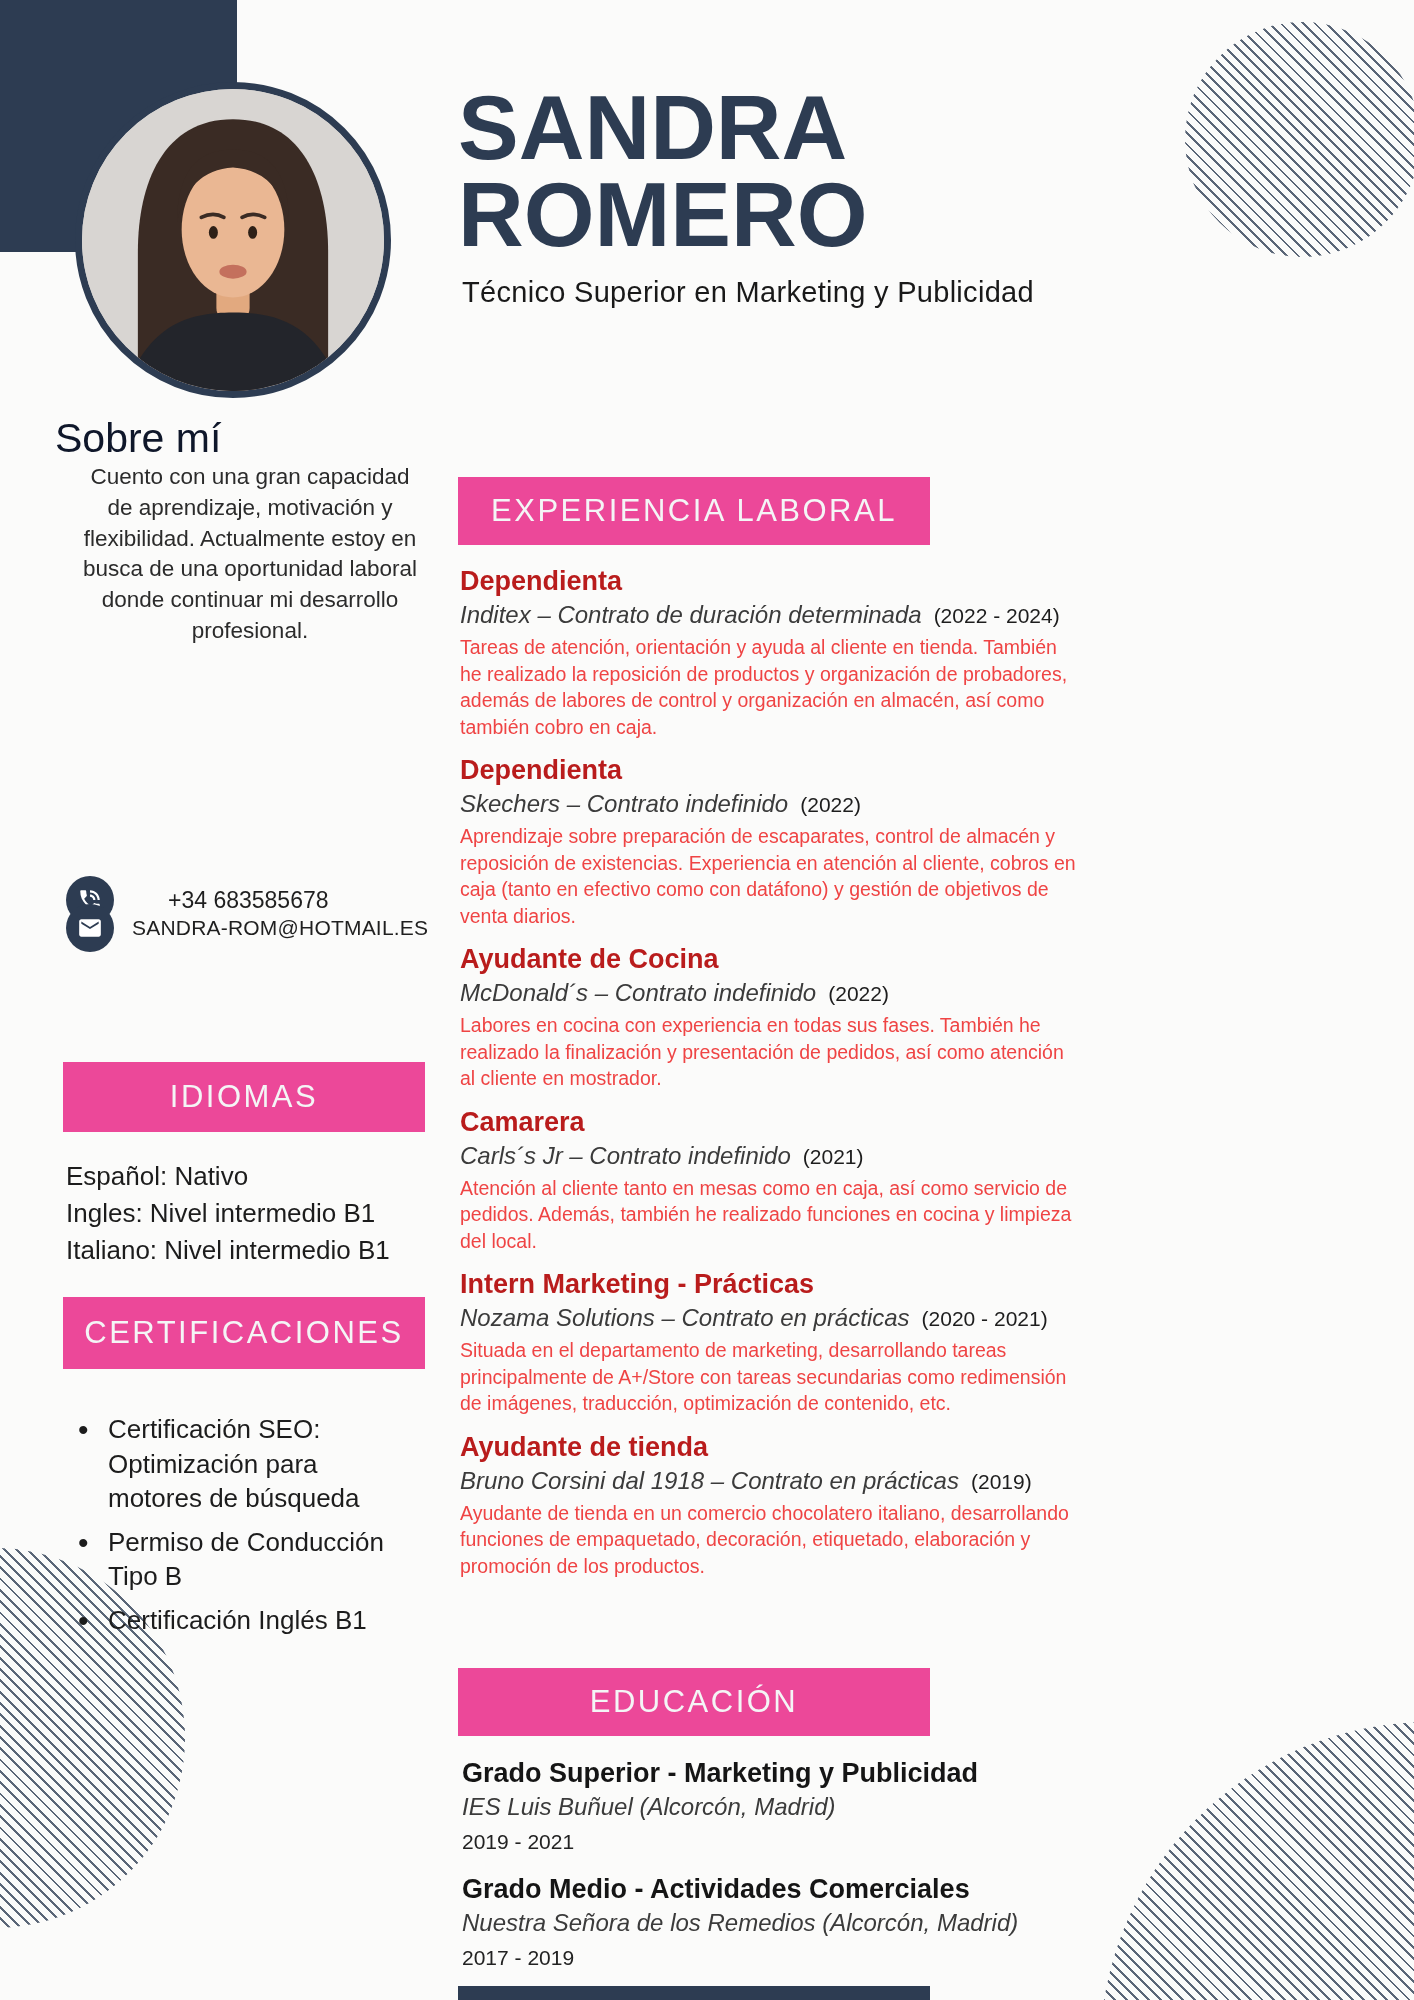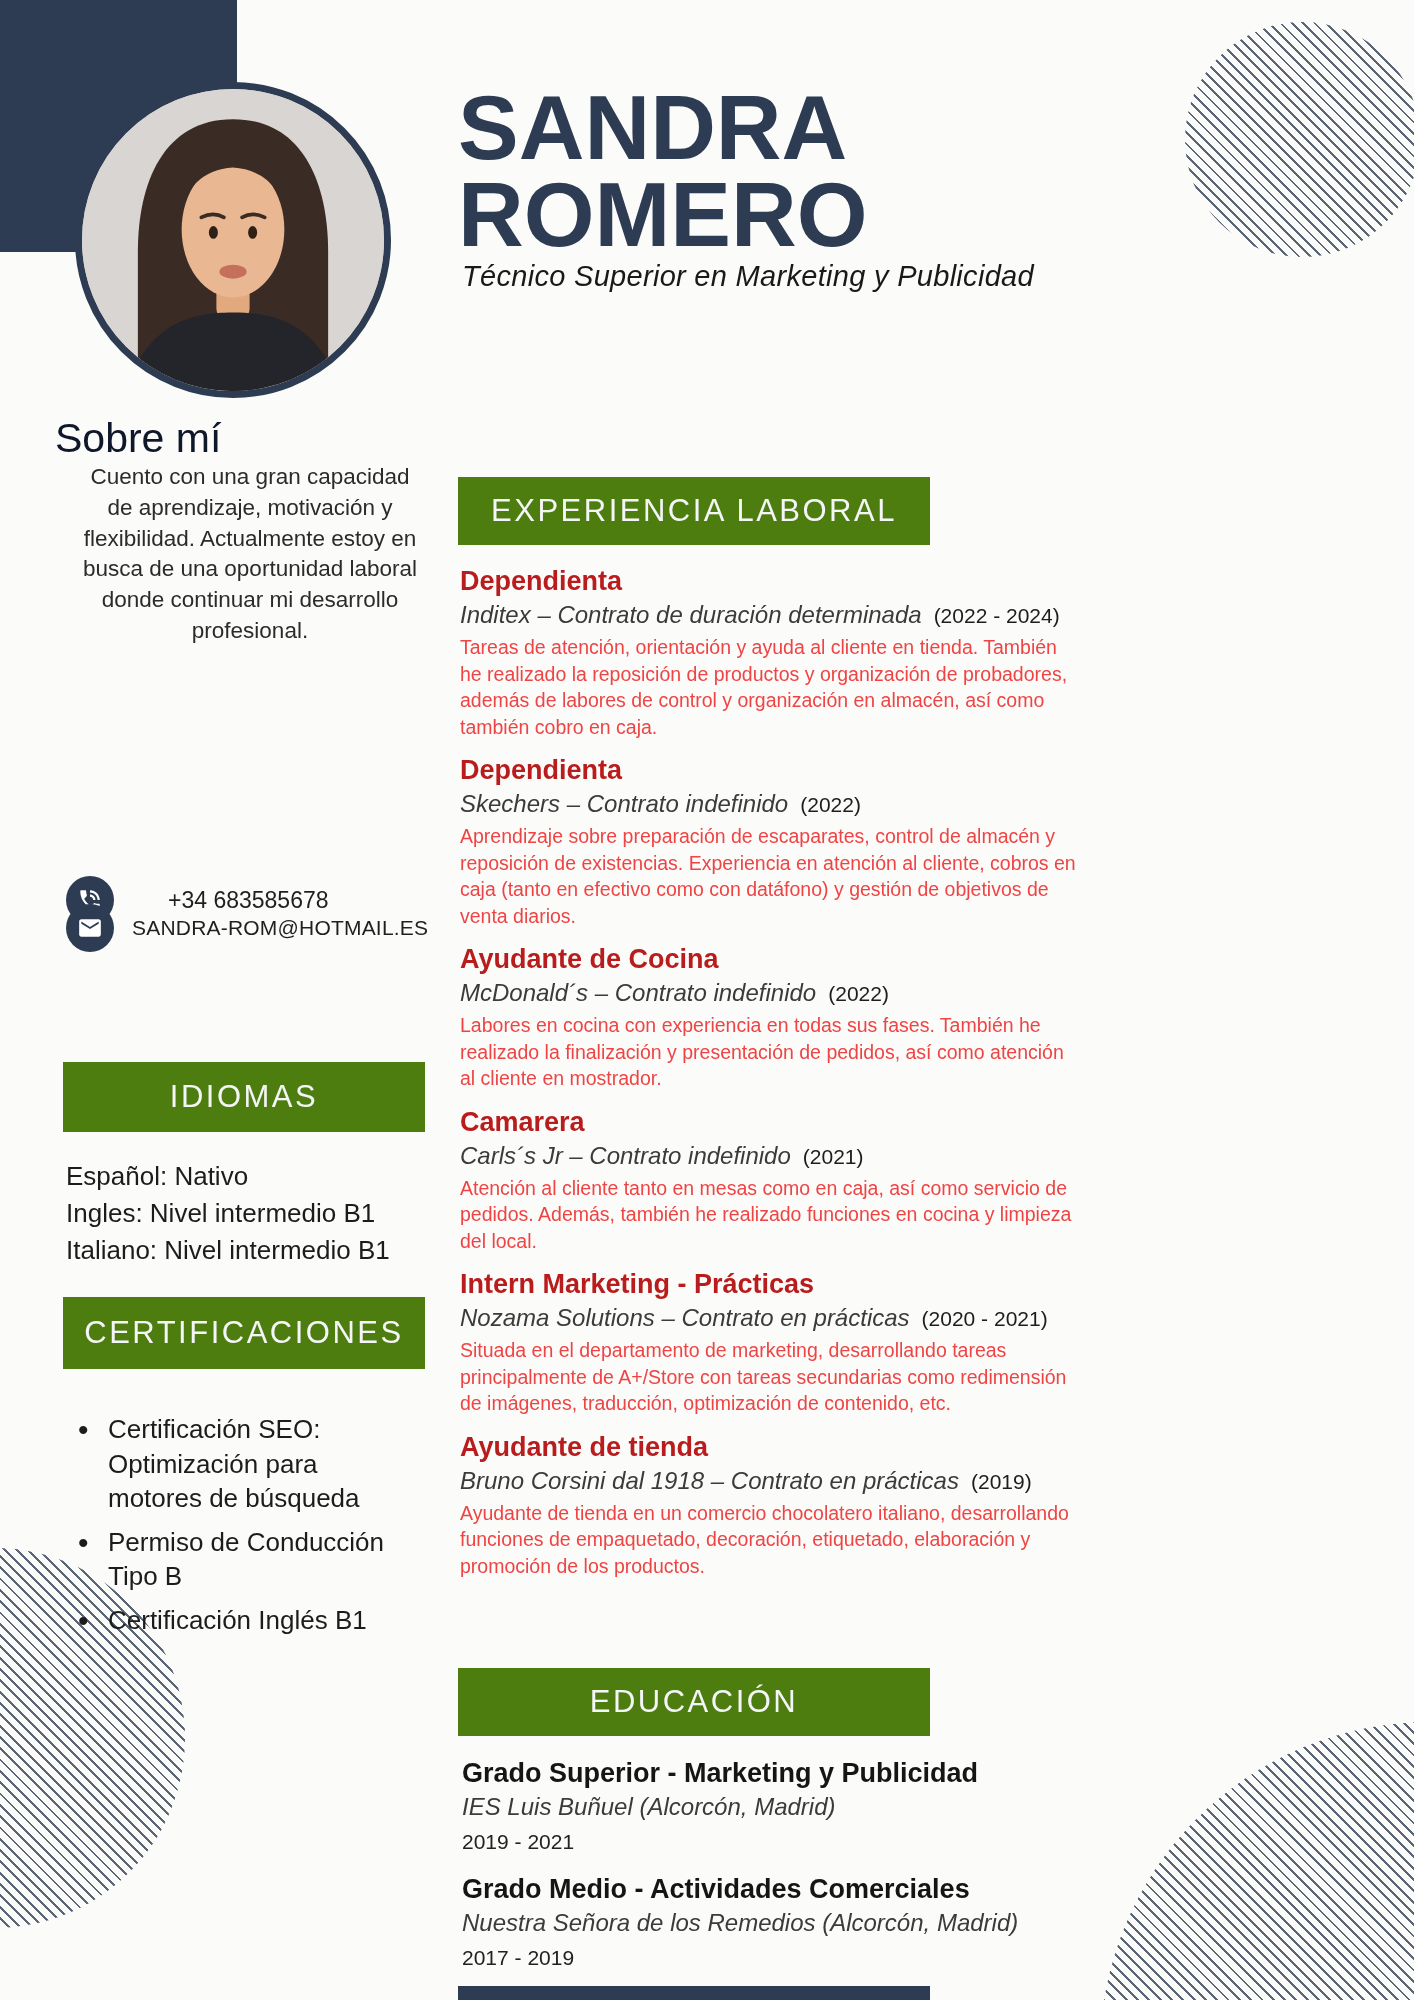--- a/index.html
+++ b/index.html
@@ -15,30 +15,30 @@
     background:repeating-linear-gradient(45deg,rgba(45,60,82,.78) 0px,rgba(45,60,82,.78) 2px,transparent 2px,transparent 8px);}
   .stripe-tr{left:1185px;top:22px;width:235px;height:235px;}
   .stripe-bl{left:-195px;top:1548px;width:380px;height:380px;}
   .stripe-br{left:1100px;top:1722px;width:660px;height:660px;}
   .bottom-bar{position:absolute;left:458px;top:1986px;width:472px;height:30px;background:#2d3c52;}
   
   .photo-wrap{position:absolute;left:75px;top:82px;width:316px;height:316px;
     border-radius:50%;border:7px solid #2d3c52;overflow:hidden;background:#d8d5d2;box-sizing:border-box;}
   .photo-wrap svg{display:block;width:100%;height:100%;}
   
-  .banner{position:absolute;background:#4d7c0f;display:flex;align-items:center;justify-content:center;}
+  .banner{position:absolute;background:#ec4899;display:flex;align-items:center;justify-content:center;}
   .banner span{color:#f4f5f6;font-weight:300;font-size:31px;letter-spacing:2.5px;}
   .banner-exp{left:458px;top:477px;width:472px;height:68px;}
   .banner-edu{left:458px;top:1668px;width:472px;height:68px;}
   .banner-idiomas{left:63px;top:1062px;width:362px;height:70px;}
   .banner-cert{left:63px;top:1297px;width:362px;height:72px;}
   
   .name{position:absolute;left:458px;top:84px;font-size:91px;font-weight:800;
     color:#2d3c52;line-height:.96;letter-spacing:0;}
-  .title-sub{position:absolute;left:462px;top:260px;font-size:29px;color:#191919;letter-spacing:.3px;font-style:italic;}
+  .title-sub{position:absolute;left:462px;top:276px;font-size:29px;color:#191919;letter-spacing:.3px;}
   
   .about-heading{position:absolute;left:55px;top:415px;width:390px;text-align:left;
     font-size:41px;font-weight:500;color:#0f172a;}
   .about-text{position:absolute;left:80px;top:462px;width:340px;text-align:center;
     font-size:22.5px;line-height:1.37;color:#2b2b2b;}
   .contact-row{position:absolute;left:66px;display:flex;align-items:center;}
   .contact-phone{top:876px;gap:36px;}
   .contact-email{top:904px;}
   .icon-circle{width:48px;height:48px;border-radius:50%;background:#2d3c52;
     display:flex;align-items:center;justify-content:center;flex:0 0 48px;}

